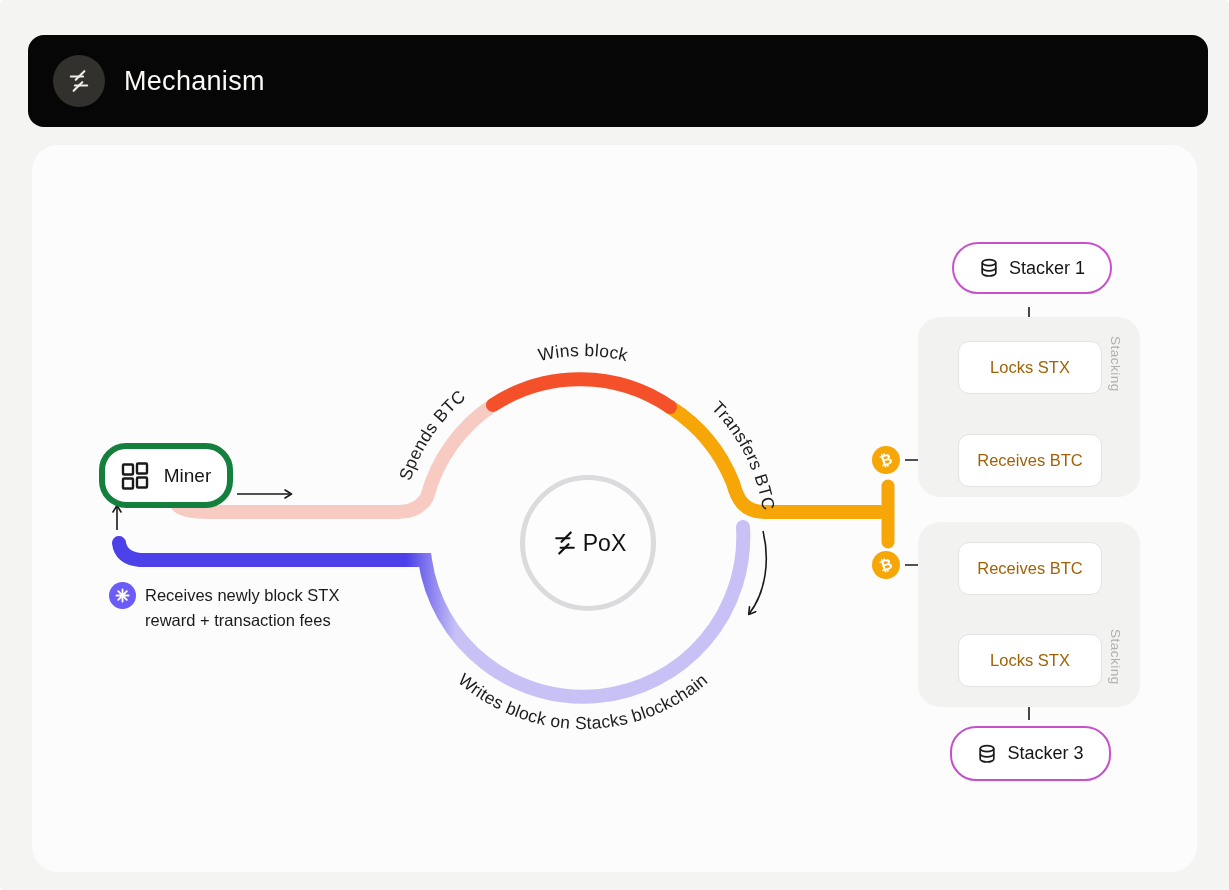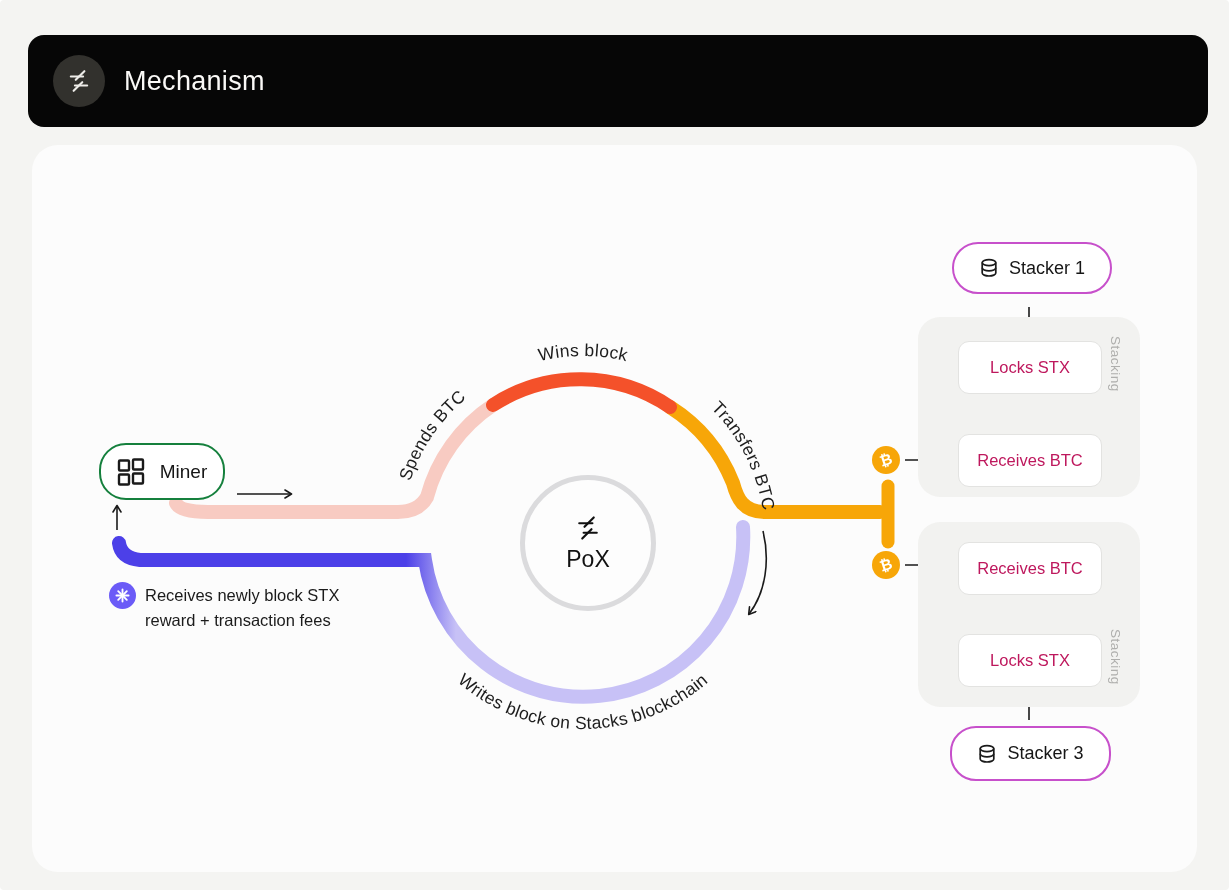--- a/index.html
+++ b/index.html
@@ -17,28 +17,28 @@
   
   .card{position:absolute;left:32px;top:145px;width:1165px;height:727px;
         background:#FCFCFC;border-radius:26px;}
 
   svg.overlay{position:absolute;left:0;top:0;width:1229px;height:890px;pointer-events:none;}
 
   .curved-label{font-size:17.5px;fill:#1d1d1d;letter-spacing:.3px;}
 
   
   .pill{position:absolute;background:#FFFFFF;display:flex;align-items:center;justify-content:center;gap:10px;}
-  .miner-pill{left:99px;top:443px;width:122px;height:53px;border:2px solid #15803d;border-radius:27px;font-size:19px;gap:15px;}
+  .miner-pill{left:99px;top:443px;width:122px;height:53px;border:6px solid #15803d;border-radius:27px;font-size:19px;gap:15px;}
   .stacker-pill{border:2px solid #C750CB;border-radius:26px;font-size:18px;}
   .stacker1-pill{left:952px;top:242px;width:156px;height:48px;}
   .stacker2-pill{left:950px;top:726px;width:157px;height:51px;}
 
   
   .pox-circle{position:absolute;left:520px;top:475px;width:126px;height:126px;border-radius:50%;
-              border:5px solid #DBDBDD;background:#FDFDFD;display:flex;flex-direction:column;
+              border:5px solid #DBDBDD;background:#FDFDFD;display:flex;flex-direction:row;
               align-items:center;justify-content:center;gap:3px;}
   .pox-label{font-size:23px;color:#111;}
 
   
   .note-icon{position:absolute;left:109px;top:582px;width:27px;height:27px;border-radius:50%;
              background:#6B5BF7;display:flex;align-items:center;justify-content:center;}
   .note-text{position:absolute;left:145px;top:583px;width:228px;font-size:16.5px;line-height:25px;color:#1b1b1b;}
 
   
   .btc-icon{position:absolute;width:28px;height:28px;border-radius:50%;background:#F7A608;
@@ -47,21 +47,21 @@
                  transform:rotate(-18deg);display:block;}
   .btc-1{left:872px;top:446px;}
   .btc-2{left:872px;top:551px;}
 
   
   .panel{position:absolute;background:#F2F2F0;border-radius:22px;}
   .panel-1{left:918px;top:317px;width:222px;height:180px;}
   .panel-2{left:918px;top:522px;width:222px;height:185px;}
   .step-box{position:absolute;left:958px;width:142px;height:51px;background:#FFFFFF;
             border:1px solid #E3E3E1;border-radius:11px;display:flex;align-items:center;
-            justify-content:center;font-size:16.5px;color:#be185d;}
+            justify-content:center;font-size:16.5px;color:#a16207;}
   .stacking-tag{position:absolute;writing-mode:vertical-rl;font-size:13.5px;color:#AFAFAD;letter-spacing:.5px;}
 </style>
 </head>
 <body>
 
 <div class="page">
 
   <div class="titlebar">
     <div class="logo-circle">
       <svg width="28" height="28" viewBox="0 0 24 24">

